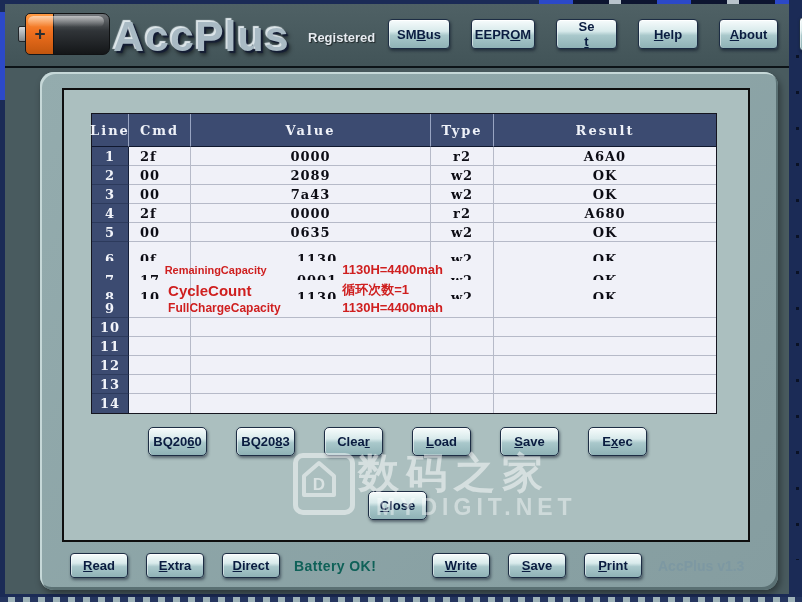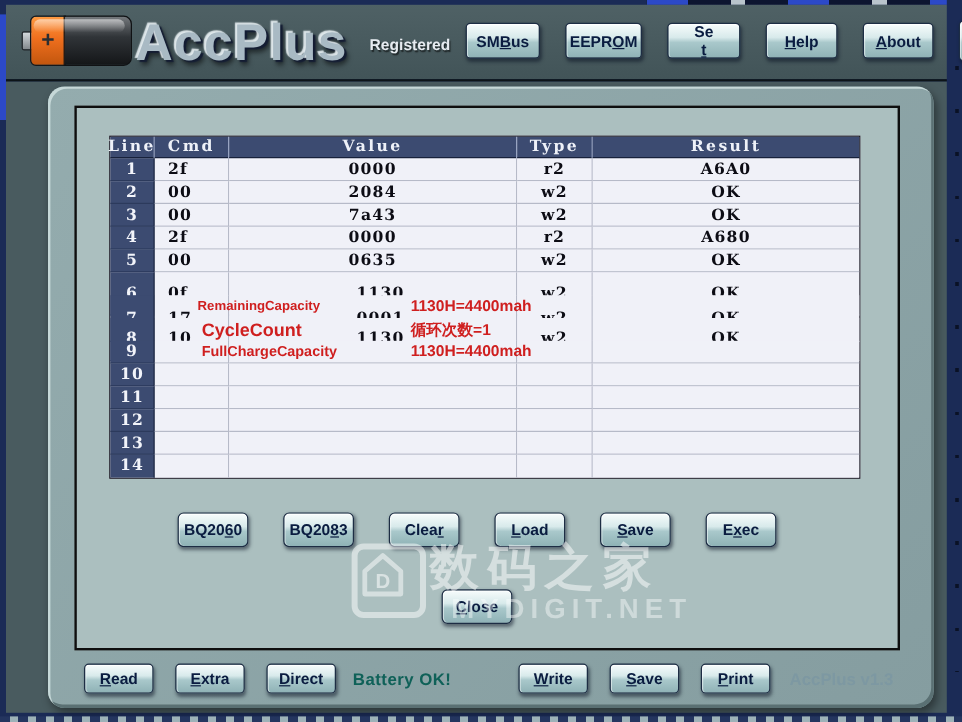--- a/index.html
+++ b/index.html
@@ -50,21 +50,21 @@
   #titlebar-buttons .btn:nth-child(6){width:39px;height:34px;margin-top:-2px;font-size:14px;}
   
   .body-area{position:absolute;left:5px;top:68px;width:784px;height:526px;background:#495b5f;}
   .panel{position:absolute;left:35px;top:4px;width:738px;height:518px;border-radius:14px;
     background:linear-gradient(135deg,#94acae,#859da0);
     box-shadow:inset 2px 2px 0 #c6d8d8, inset -2px -3px 0 #5a7073, 2px 4px 7px rgba(0,0,0,.4);}
   .inner-box{position:absolute;left:22px;top:16px;width:684px;height:450px;background:#abbfbf;border:2px solid #0e0e0e;}
   
   .tbl{position:absolute;left:27px;top:23px;border:1px solid #15151f;background:#f0f1f8;}
   .trow{display:grid;grid-template-columns:37px 62px 240px 63px 222px;height:19px;}
-  .trow.thead{height:18px;}
+  .trow.thead{height:33px;}
   .cell,.hcell{display:flex;align-items:center;justify-content:center;box-sizing:border-box;
     font-family:"DejaVu Serif",serif;font-weight:700;font-size:13px;letter-spacing:1px;color:#0c0c14;
     border-right:1px solid #b6bac8;border-bottom:1px solid #b6bac8;background:#f0f1f8;
     overflow:visible;white-space:nowrap;position:relative;}
   .trow .cell:last-child,.trow .hcell:last-child{border-right:none;}
   .trow:last-child .cell{border-bottom:none;}
   .hcell{background:#3c4b71;color:#eef1f8;letter-spacing:2px;font-size:13px;
     border-right:1px solid #98a4c2;border-bottom:1px solid #10182e;}
   .cell.line{background:#3c4b71;color:#f2f4fa;border-right:1px solid #141e38;border-bottom:1px solid #2c3a5c;}
   .cell.cmd{justify-content:flex-start;padding-left:11px;}
@@ -153,21 +153,21 @@
             <div class="trow">
               <div class="cell line">1</div>
               <div class="cell cmd">2f</div>
               <div class="cell val">0000</div>
               <div class="cell type">r2</div>
               <div class="cell result">A6A0</div>
             </div>
             <div class="trow">
               <div class="cell line">2</div>
               <div class="cell cmd">00</div>
-              <div class="cell val">2084</div>
+              <div class="cell val">2089</div>
               <div class="cell type">w2</div>
               <div class="cell result">OK</div>
             </div>
             <div class="trow">
               <div class="cell line">3</div>
               <div class="cell cmd">00</div>
               <div class="cell val">7a43</div>
               <div class="cell type">w2</div>
               <div class="cell result">OK</div>
             </div>

